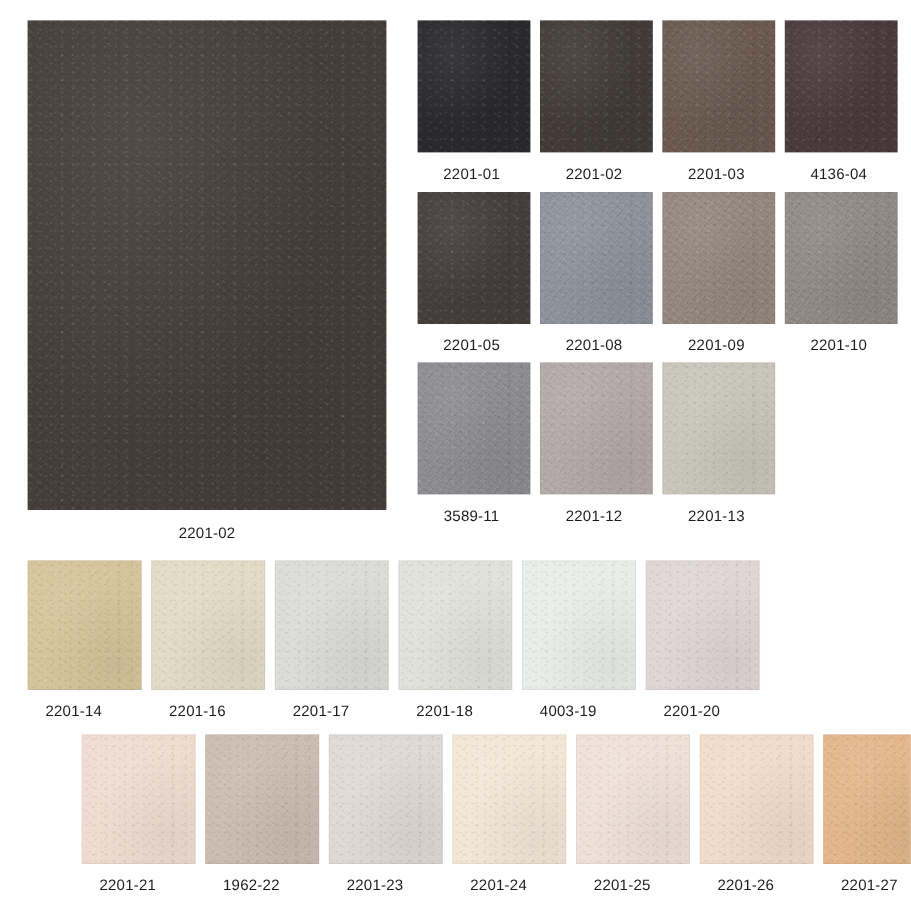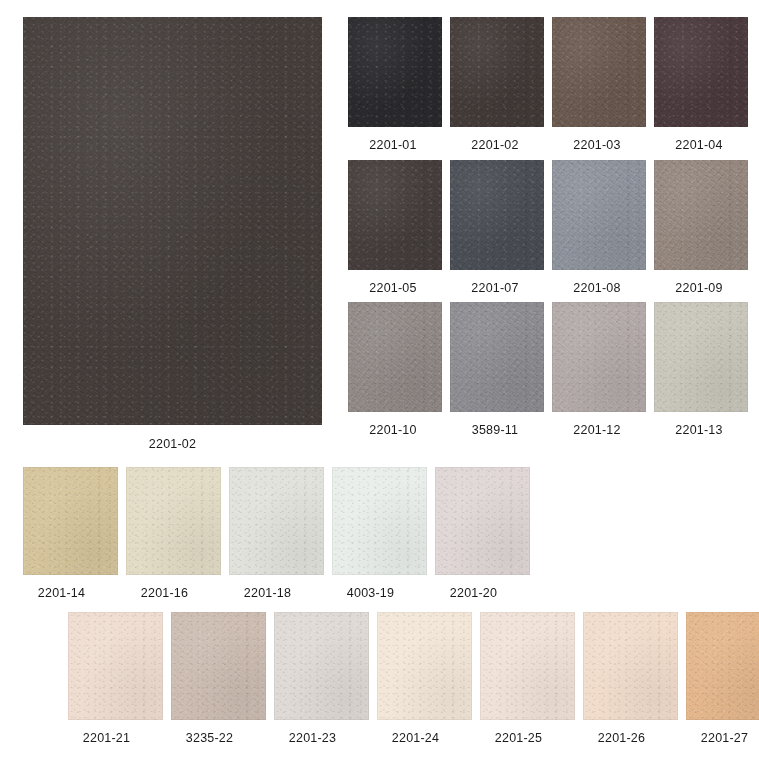--- a/index.html
+++ b/index.html
@@ -132,31 +132,27 @@
       <div class="cell">
         <div class="swatch cell-sw" style="background-color: rgb(67, 59, 56);"></div>
         <div class="sw-label">2201-02</div>
       </div>
       <div class="cell">
         <div class="swatch cell-sw" style="background-color: rgb(107, 90, 80);"></div>
         <div class="sw-label">2201-03</div>
       </div>
       <div class="cell">
         <div class="swatch cell-sw" style="background-color: rgb(75, 58, 62);"></div>
-        <div class="sw-label">2201-04</div>
+        <div class="sw-label">4136-04</div>
       </div>
       <div class="cell">
         <div class="swatch cell-sw" style="background-color: rgb(69, 62, 60);"></div>
         <div class="sw-label">2201-05</div>
       </div>
       <div class="cell">
-        <div class="swatch cell-sw" style="background-color: rgb(74, 78, 85);"></div>
-        <div class="sw-label">2201-07</div>
-      </div>
-      <div class="cell">
         <div class="swatch cell-sw" style="background-color: rgb(142, 147, 156);"></div>
         <div class="sw-label">2201-08</div>
       </div>
       <div class="cell">
         <div class="swatch cell-sw" style="background-color: rgb(149, 136, 127);"></div>
         <div class="sw-label">2201-09</div>
       </div>
       <div class="cell">
         <div class="swatch cell-sw" style="background-color: rgb(145, 138, 135);"></div>
         <div class="sw-label">2201-10</div>
@@ -178,40 +174,44 @@
   <div id="grid-row4" class="grid-bottom">
       <div class="cell">
         <div class="swatch cell-sw" style="background-color: rgb(214, 197, 156);"></div>
         <div class="sw-label">2201-14</div>
       </div>
       <div class="cell">
         <div class="swatch cell-sw" style="background-color: rgb(227, 220, 198);"></div>
         <div class="sw-label">2201-16</div>
       </div>
       <div class="cell">
+        <div class="swatch cell-sw" style="background-color: rgb(220, 221, 217);"></div>
+        <div class="sw-label">2201-17</div>
+      </div>
+      <div class="cell">
         <div class="swatch cell-sw" style="background-color: rgb(226, 226, 220);"></div>
         <div class="sw-label">2201-18</div>
       </div>
       <div class="cell">
         <div class="swatch cell-sw" style="background-color: rgb(233, 238, 234);"></div>
         <div class="sw-label">4003-19</div>
       </div>
       <div class="cell">
         <div class="swatch cell-sw" style="background-color: rgb(224, 215, 214);"></div>
         <div class="sw-label">2201-20</div>
       </div>
     </div>
   <div id="grid-row5" class="grid-bottom">
       <div class="cell">
         <div class="swatch cell-sw" style="background-color: rgb(240, 221, 209);"></div>
         <div class="sw-label">2201-21</div>
       </div>
       <div class="cell">
         <div class="swatch cell-sw" style="background-color: rgb(205, 189, 178);"></div>
-        <div class="sw-label">3235-22</div>
+        <div class="sw-label">1962-22</div>
       </div>
       <div class="cell">
         <div class="swatch cell-sw" style="background-color: rgb(224, 218, 214);"></div>
         <div class="sw-label">2201-23</div>
       </div>
       <div class="cell">
         <div class="swatch cell-sw" style="background-color: rgb(243, 231, 216);"></div>
         <div class="sw-label">2201-24</div>
       </div>
       <div class="cell">

